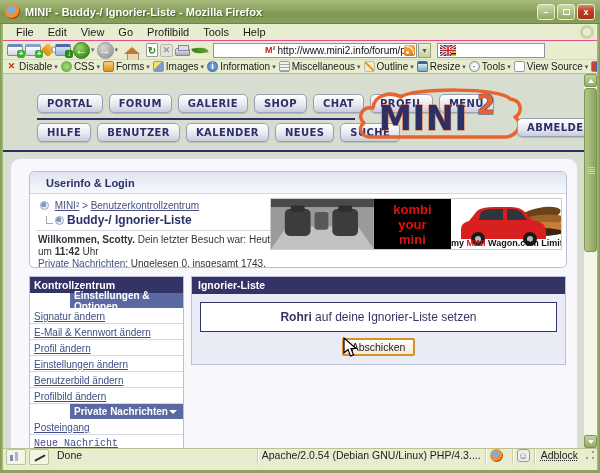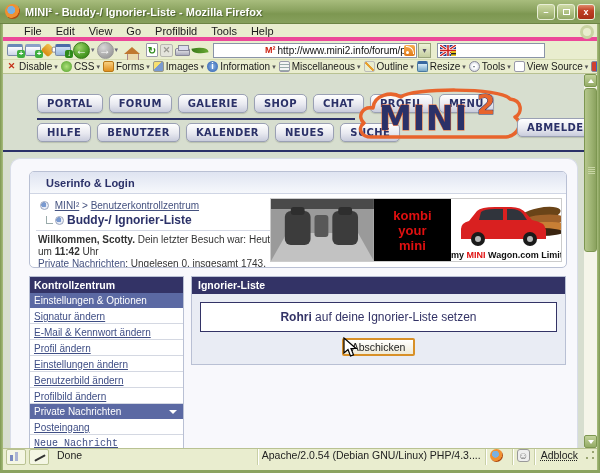--- a/index.html
+++ b/index.html
@@ -16,21 +16,21 @@
     flex:0 0 auto; margin-right:5px; }
   #title-text { color:#fff; font-size:11px; font-weight:bold; text-shadow:1px 1px 1px #4a5e2a;
     flex:1; white-space:nowrap; overflow:hidden; }
   .winbtn { width:18px; height:16px; border-radius:3px; margin-left:2px; font-size:9px; color:#fff;
     display:flex; align-items:center; justify-content:center; border:1px solid #e8eed6;
     background:linear-gradient(#cdd9a4, #93a966); font-weight:bold; }
   .winbtn.close { background:linear-gradient(#e08a6a, #c04024 40%, #a83018); }
   .maxglyph { width:7px; height:6px; border:1.5px solid #fff; display:block; }
 
   #menubar { position:absolute; top:24px; left:3px; width:594px; height:17px; background:#e9edcf;
-    display:flex; align-items:center; padding-left:14px; border-bottom:4px solid #ec4899; }
+    display:flex; align-items:center; padding-left:6px; border-bottom:1px solid #ec4899; }
   .menu-item { font-size:11px; color:#1a1a1a; padding:1px 7px; }
   .throbber { position:absolute; right:3px; top:1px; width:14px; height:14px; border-radius:50%;
     border:3px solid #c9d3a2; }
 
   #navbar { position:absolute; top:41px; left:3px; width:594px; height:19px; background:#e9edcf;
     display:flex; align-items:center; padding-left:3px; border-bottom:1px solid #d6dcb2; }
   .tbico { height:15px; display:flex; align-items:center; justify-content:center; margin:0 1px; flex:0 0 auto; }
   .winico { width:16px; height:12px; background:linear-gradient(#fdfdff,#cdd6e8); border:1px solid #7a8aa8;
     border-top:3px solid #6a88b8; border-radius:2px; position:relative; }
   .plusbadge { position:absolute; right:-3px; bottom:-3px; width:8px; height:8px; background:#3fae3f;
@@ -105,34 +105,34 @@
     background:radial-gradient(circle at 40% 40%, #7a9ad0 0 40%, #e8ecf6 45%); vertical-align:-1px; margin-right:3px; }
   .bc-line1 { position:absolute; left:10px; top:28px; font-size:10px; color:#44517f; }
   .bc-line2 { position:absolute; left:16px; top:41px; font-size:12px; color:#2b3168; font-weight:bold; }
   .bc-corner { display:inline-block; width:7px; height:8px; border-left:1px solid #9aa; border-bottom:1px solid #9aa; margin-right:2px; }
   .bc-link { color:#44517f; text-decoration:underline; }
   #userinfo-sep { position:absolute; left:6px; top:58px; width:248px; border-top:1px solid #d4d8e4; }
   #welcome { position:absolute; left:8px; top:62px; width:248px; font-size:10px; color:#333; line-height:12px; }
   .pm-link { color:#44517f; text-decoration:underline; }
 
   
-  #ad { position:absolute; right:4px; top:26px; width:292px; height:64px; display:flex; border:1px solid #ccc; overflow:hidden; }
+  #ad { position:absolute; right:4px; top:26px; width:292px; height:52px; display:flex; border:1px solid #ccc; overflow:hidden; }
   #ad-interior { width:104px; height:100%; }
   #ad-mid { width:78px; height:100%; background:#000; color:#e01010; font-weight:bold; font-size:13px;
     display:flex; flex-direction:column; align-items:center; justify-content:center; line-height:15px; }
   #ad-right { width:110px; height:100%; background:#fff; position:relative; }
   #ad-brand { position:absolute; bottom:1px; left:0; width:100%; text-align:center; font-size:9px; font-weight:bold; color:#111;
     white-space:nowrap; }
   #ad-brand .red { color:#e01010; }
 
   
   #sidebar { position:absolute; left:18px; top:117px; width:155px; background:#fff; border:1px solid #b9c0d4; }
   .sb-title { background:#333366; color:#fff; font-weight:bold; font-size:10.5px; padding:2px 4px; height:16px; }
-  .sb-section { background:#5b69a3; color:#fff; font-weight:normal; font-size:10px; padding:2px 4px; height:15px;
-    display:flex; align-items:center; justify-content:space-between; }
+  .sb-section { background:#5b69a3; color:#fff; font-weight:bold; font-size:10px; padding:2px 4px; height:15px;
+    display:flex; align-items:center; justify-content:space-between;margin-left:40px; }
   .sb-caret { width:0; height:0; border-left:4px solid transparent; border-right:4px solid transparent;
     border-top:4px solid #fff; margin-right:2px; }
   .sb-link { display:block; font-size:10px; color:#3f4e85; text-decoration:underline; padding:3px 4px 2px;
     border-bottom:1px solid #d4d8e2; height:16px; }
 
   
   #main-panel { position:absolute; left:180px; top:117px; width:375px; border:1px solid #b9c0d4; background:#e9ecf4; }
   #main-header { background:#333366; color:#fff; font-weight:bold; font-size:10.5px; padding:2px 6px; height:17px; }
   #msg-box { margin:8px 8px 5px; background:#fff; border:1px solid #333366; height:30px;
     display:flex; align-items:center; justify-content:center; font-size:12px; color:#333366; }

